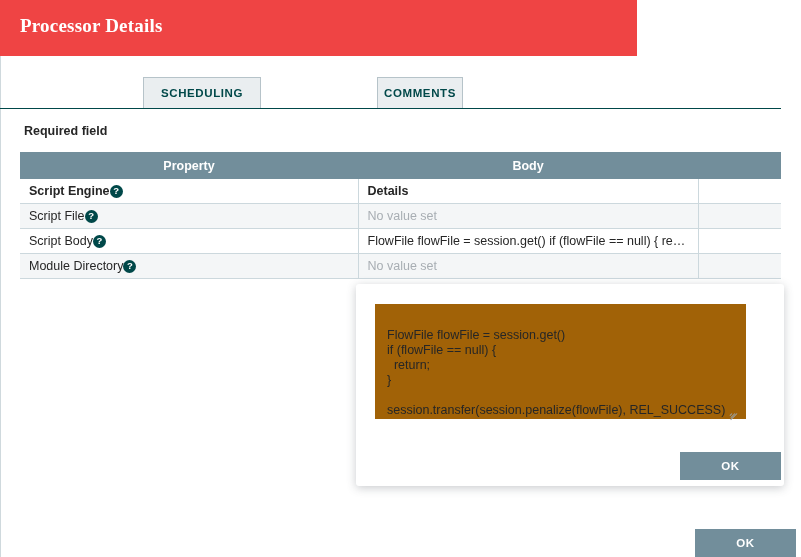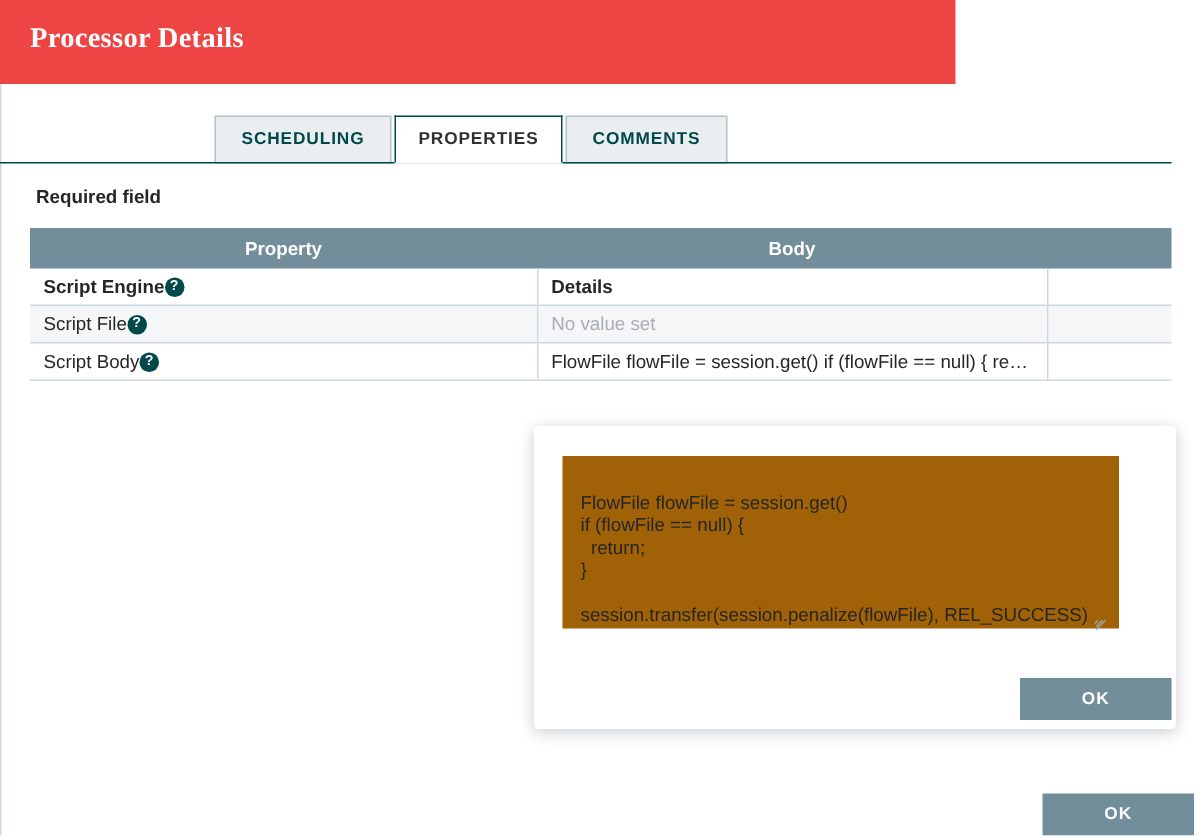--- a/index.html
+++ b/index.html
@@ -84,21 +84,21 @@
   .tab.active {
     background: #ffffff;
     color: #303030;
     border: 1px solid #004849;
     border-bottom: 1px solid #ffffff;
     z-index: 3;
   }
   .tab-0 { left: 0px;   width: 118px; }
   .tab-1 { left: 123px; width: 118px; }
   .tab-2 { left: 243px; width: 112px; }
-  .tab-3 { left: 357px; width: 108px; }
+  .tab-3 { left: 357px; width: 86px; }
 
   
   .required-note {
     position: absolute;
     left: 24px;
     top: 124px;
     font-size: 12.5px;
     font-weight: bold;
     color: #262626;
   }
@@ -271,21 +271,20 @@
 <body>
 
 <div class="edge-line"></div>
 
 <div class="dialog-header">
   <div class="dialog-header-title">Processor Details</div>
 </div>
 
 <div class="tab-strip">
   <div class="tab tab-1">SCHEDULING</div>
-  <div class="tab tab-2 active">PROPERTIES</div>
   <div class="tab tab-3">COMMENTS</div>
 </div>
 <div class="tab-underline"></div>
 
 <div class="required-note">Required field</div>
 
 <table class="prop-table">
   <colgroup>
     <col class="col-prop">
     <col class="col-val">
@@ -328,20 +327,32 @@
         <div class="prop-cell">
           <span class="prop-name">Script Body</span>
           <span class="help-icon">?</span>
         </div>
       </td>
       <td>
         <span class="val-text val-truncate">FlowFile flowFile = session.get() if (flowFile == null) { return; …</span>
       </td>
       <td></td>
     </tr>
+    <tr class="even">
+      <td>
+        <div class="prop-cell">
+          <span class="prop-name">Module Directory</span>
+          <span class="help-icon">?</span>
+        </div>
+      </td>
+      <td>
+        <span class="val-text empty val-truncate">No value set</span>
+      </td>
+      <td></td>
+    </tr>
   </tbody>
 </table>
 
 <div class="code-popup">
   <textarea class="code-area" spellcheck="false" style="">FlowFile flowFile = session.get()
 if (flowFile == null) {
   return;
 }
 
 session.transfer(session.penalize(flowFile), REL_SUCCESS)</textarea>

